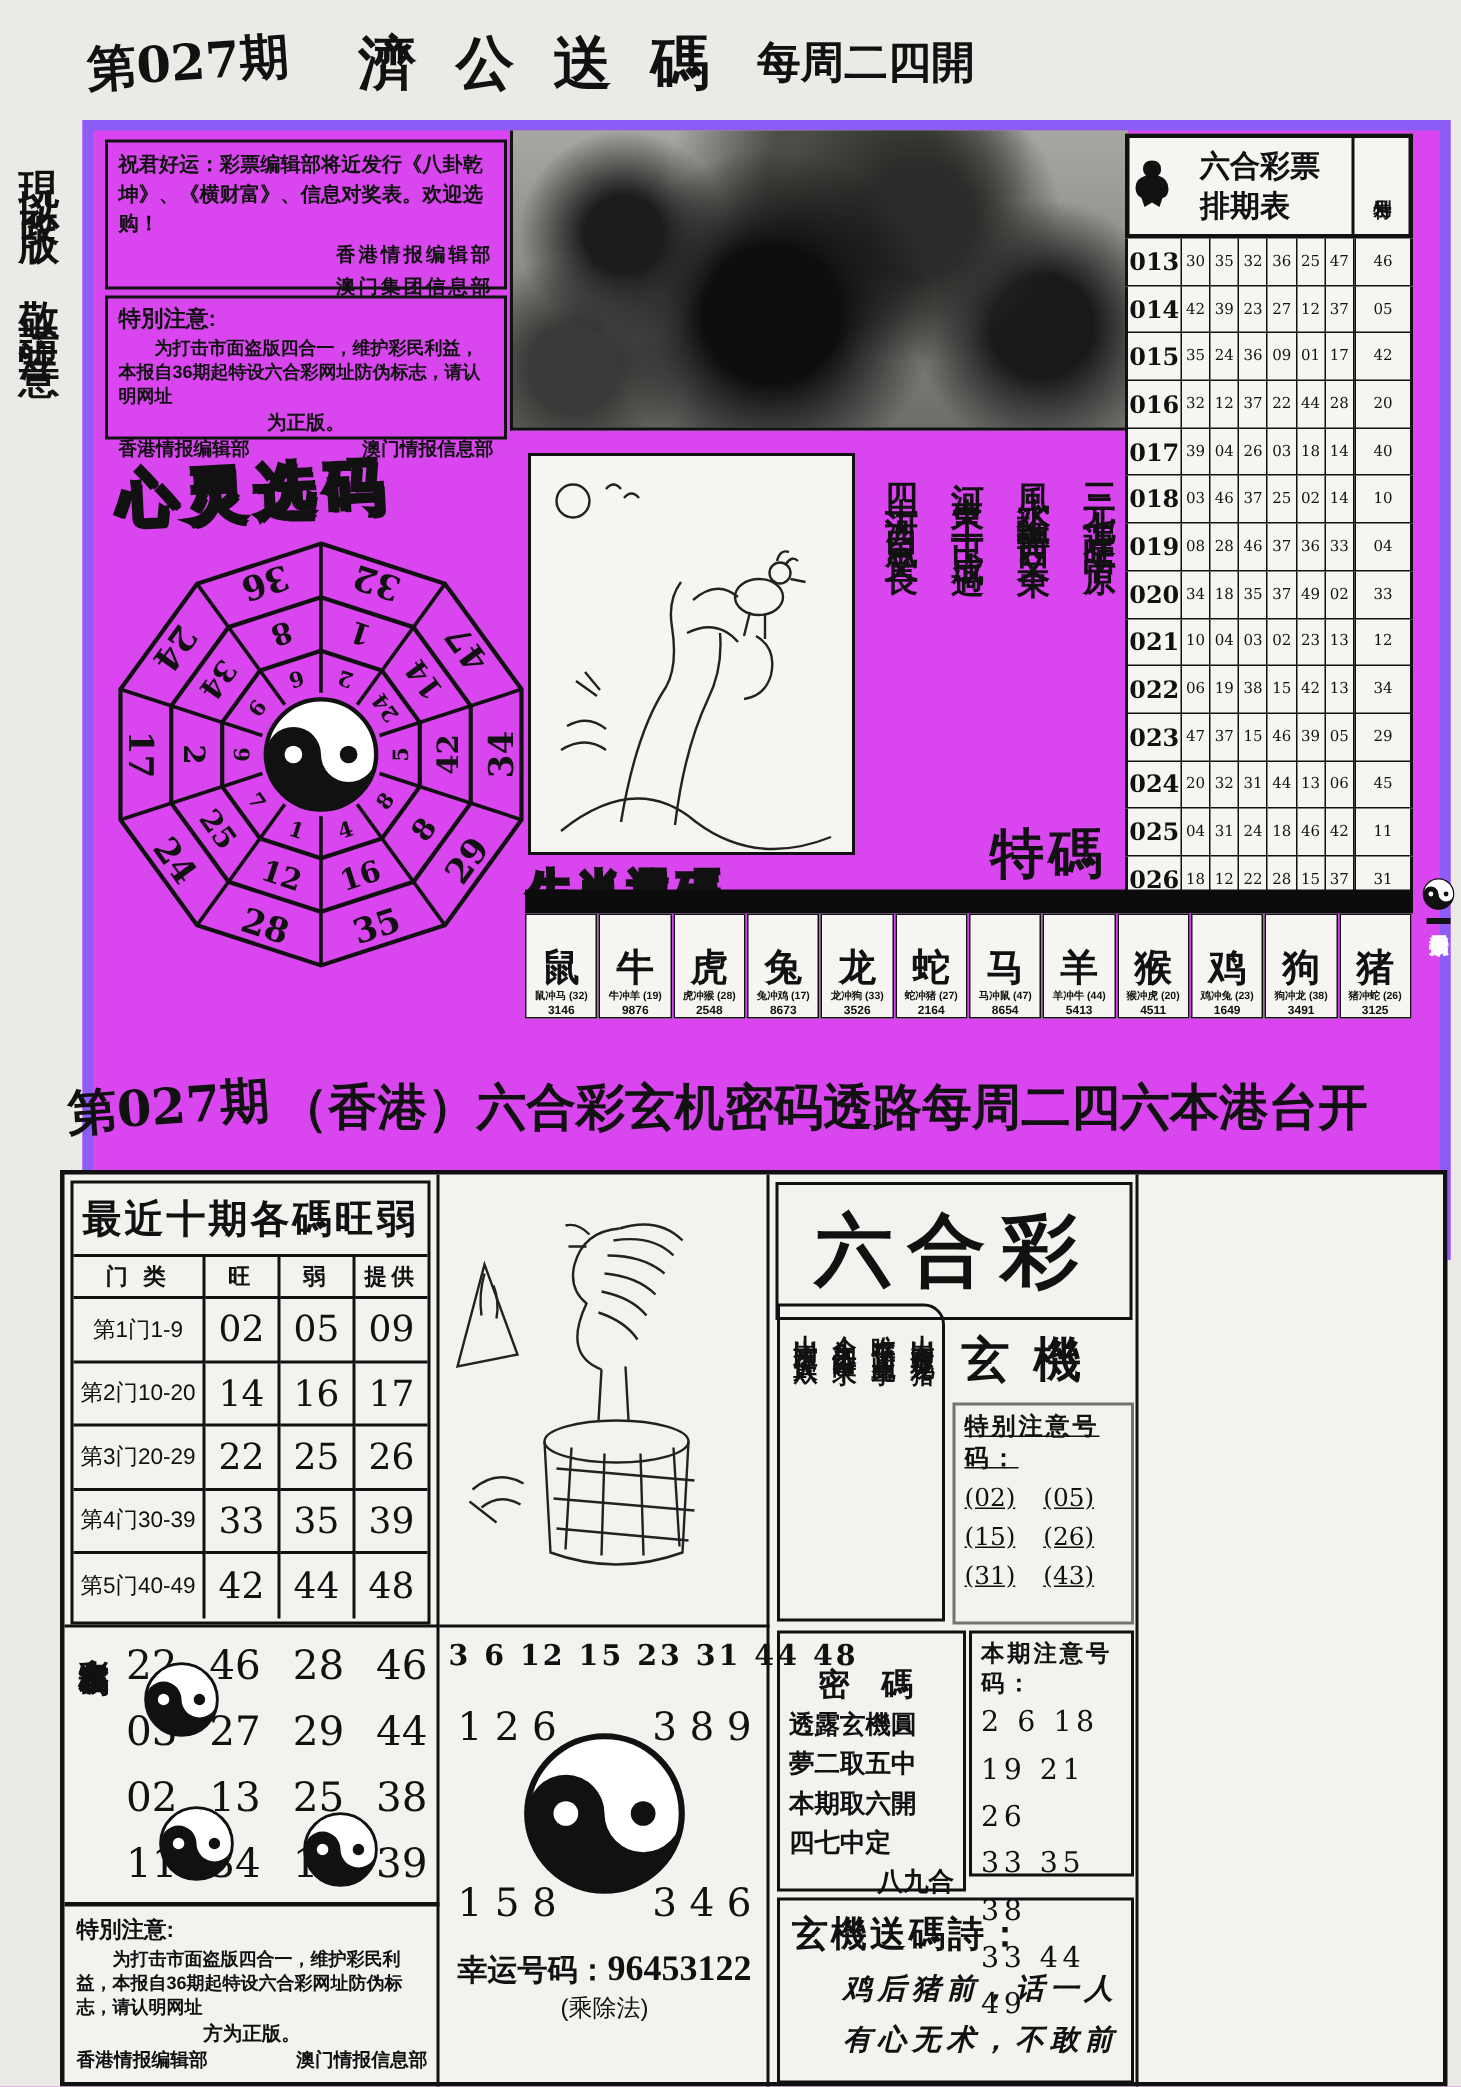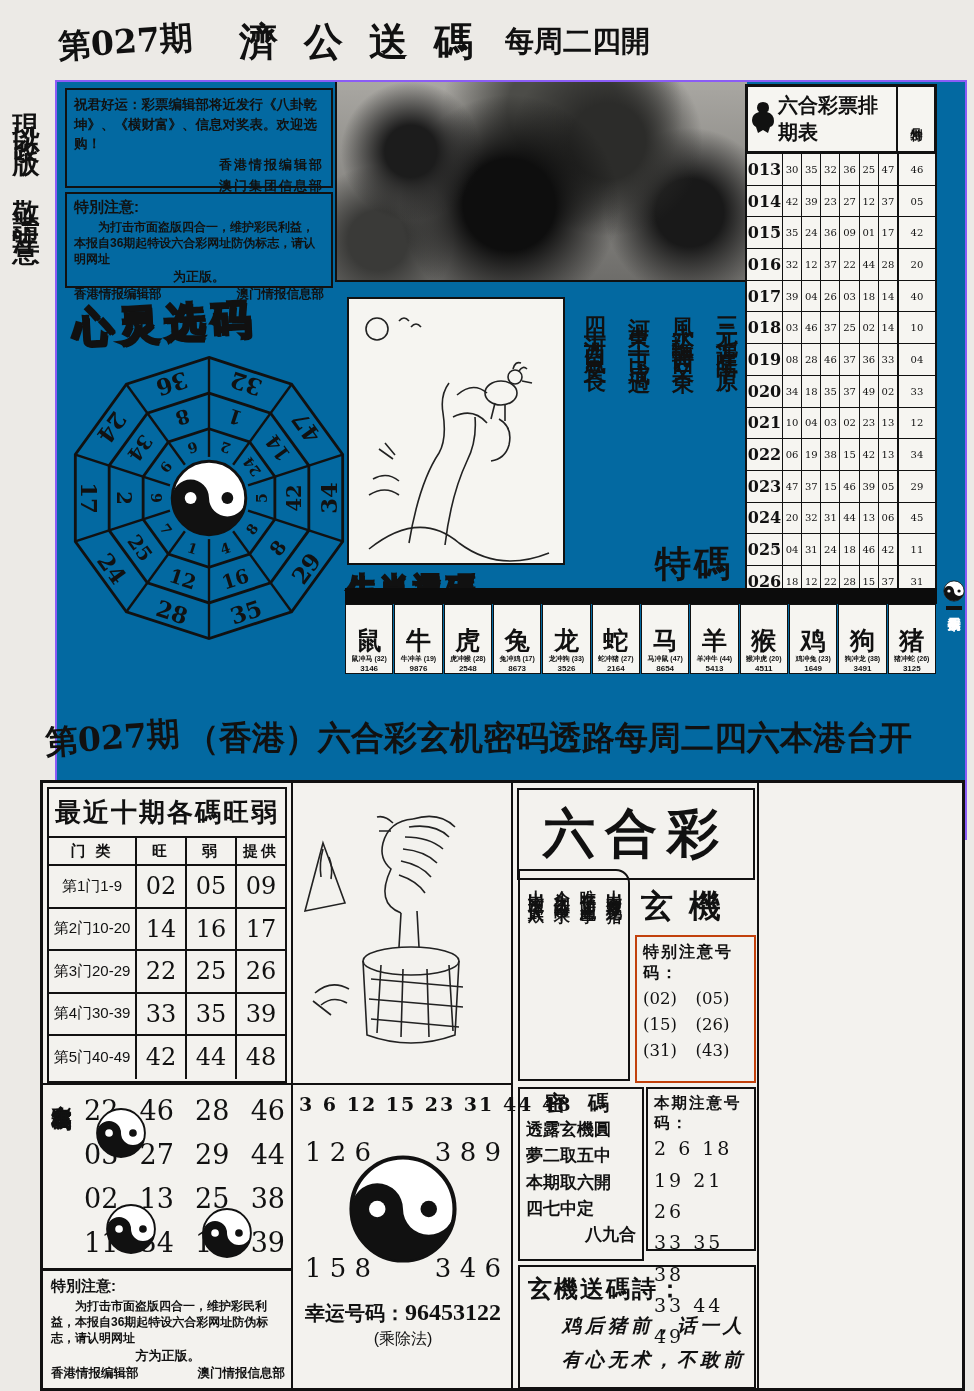--- a/index.html
+++ b/index.html
@@ -14,21 +14,21 @@
   .issue-no { font-size: 33px; font-weight: bold; transform: rotate(-4deg); font-family:"DejaVu Serif",serif; }
   .main-title { font-size: 39px; font-weight: bold; letter-spacing: 26px; margin-left: 46px;
                 font-family: "DejaVu Serif", serif; }
   .weekly { font-size: 29px; font-weight: bold; margin-left: 6px; white-space: nowrap; }
 
   .side-notice { position: absolute; left: 8px; top: 92px; height: 560px; font-size: 27px;
                  font-weight: bold; letter-spacing: 12px; }
 
   
   .top-block { position: absolute; left: 55px; top: 80px; width: 912px; height: 760px;
-               border: 2px solid #8b5cf6; background: #0369a1; }
+               border: 7px solid #8b5cf6; background: #d946ef; }
   .promo-box { position: absolute; left: 8px; top: 6px; width: 268px; height: 100px;
                border: 2px solid #111; padding: 5px 7px; font-size: 13.5px; font-weight: bold;
                line-height: 1.45; }
   .promo-sign { text-align: right; font-size: 13px; margin-top: 2px; letter-spacing: 2px; }
   .notice-box { position: absolute; left: 8px; top: 110px; width: 268px; height: 96px;
                 border: 2px solid #111; padding: 4px 7px; }
   .notice-title { font-size: 15px; font-weight: bold; }
   .notice-body { font-size: 12px; font-weight: bold; line-height: 1.35; margin-top: 2px; text-indent: 2em; }
   .notice-tail { font-size: 13px; font-weight: bold; text-align: center; }
   .notice-signs { display: flex; justify-content: space-between; font-size: 12.5px; font-weight: bold; }
@@ -59,21 +59,21 @@
                 font-family: "DejaVu Serif", serif; }
   .poem-panel .line { font-size: 22px; font-weight: bold; letter-spacing: 9px; margin-left: 14px; }
   .tema { position: absolute; left: 598px; top: 458px; font-size: 36px; font-weight: bold;
           letter-spacing: 3px; font-family: "DejaVu Serif", serif; }
 
   
   .sch { position: absolute; background: #f6f5f1; }
   .sch-top { left: 688px; top: 2px; width: 192px; height: 514px; }
   .sch-head { display: grid; grid-template-columns: 1fr 36px; border: 3px solid #111; }
   .sch-top .sch-head { height: 70px; }
-  .sch-title-cell { display: flex; align-items: center; justify-content: center; gap: 2px;
+  .sch-title-cell { display: flex; align-items: center; justify-content: center; gap: 19px;
                     border-right: 2px solid #111; padding: 2px; }
   .sch-title-txt { font-weight: bold; font-family: "DejaVu Serif", serif; }
   .sch-top .sch-title-txt { font-size: 20px; }
   .sch-special { display: flex; align-items: center; justify-content: center; font-weight: bold;
                  font-size: 12px; line-height: 1.1; }
   .sch-row { display: grid; border-left: 2px solid #111; border-right: 2px solid #111; }
   .sch-top .sch-row { grid-template-columns: 36px repeat(6, 1fr) 37px; height: 31.7px; }
   .sch-row > div { border-right: 1px solid #111; border-bottom: 1px solid #111;
                    display: flex; align-items: center; }
   .sch-row > div:last-child { border-right: none; border-left: 1.5px solid #111; justify-content: center; }
@@ -147,26 +147,26 @@
 
   .lhc-box { position: absolute; left: 4px; top: 5px; width: 238px; height: 92px; border: 2px solid #111;
              display: flex; align-items: center; justify-content: center; }
   .lhc-txt { font-size: 52px; font-weight: bold; letter-spacing: 10px; font-family: "DejaVu Serif", serif; }
   .xj-label { position: absolute; left: 128px; top: 102px; font-size: 32px; font-weight: bold;
               letter-spacing: 16px; font-family: "DejaVu Serif", serif; white-space: nowrap; }
   .xj-poem { position: absolute; left: 5px; top: 86px; width: 112px; height: 212px; border: 2px solid #111;
              border-radius: 0 14px 0 0; padding: 6px 4px; font-weight: bold; }
   .xj-poem .line { font-size: 16px; letter-spacing: 3px; margin-left: 5px; }
   .special-box { position: absolute; left: 122px; top: 152px; width: 121px; height: 148px;
-                 border: 2px solid #c2410c; padding: 5px 6px; }
+                 border: 2px solid #737373; padding: 5px 6px; text-decoration: underline; }
   .special-title { font-size: 16px; font-weight: bold; letter-spacing: 2px; line-height: 1.3; }
   .special-grid { display: grid; grid-template-columns: 1fr 1fr; font-size: 16.5px;
                   font-family: "DejaVu Serif", serif; row-gap: 7px; margin-top: 5px; }
   .mima-box { position: absolute; left: 5px; top: 304px; width: 126px; height: 174px; border: 2px solid #111;
-              padding: 0 6px; font-family: Liberation Sans, sans-serif; }
+              padding: 20px 6px; font-family: Liberation Serif, serif; }
   .mima-title { font-size: 21px; font-weight: bold; text-align: center; letter-spacing: 8px; }
   .mima-line { font-size: 17px; font-weight: bold; white-space: nowrap; line-height: 1.55; }
   .mima-line.last { text-align: right; }
   .benqi-box { position: absolute; left: 133px; top: 304px; width: 110px; height: 164px;
                border: 2px solid #111; padding: 4px 6px; }
   .benqi-title { font-size: 15.5px; font-weight: bold; letter-spacing: 2px; line-height: 1.3; }
   .benqi-row { font-size: 19px; font-family: "DejaVu Serif", serif; line-height: 1.65; letter-spacing: 3px; }
   .poem2-box { position: absolute; left: 5px; top: 482px; width: 238px; height: 124px; border: 2px solid #111;
                padding: 6px 8px; }
   .poem2-title { font-size: 24px; font-weight: bold; font-family: "DejaVu Serif", serif; letter-spacing: 2px; }

